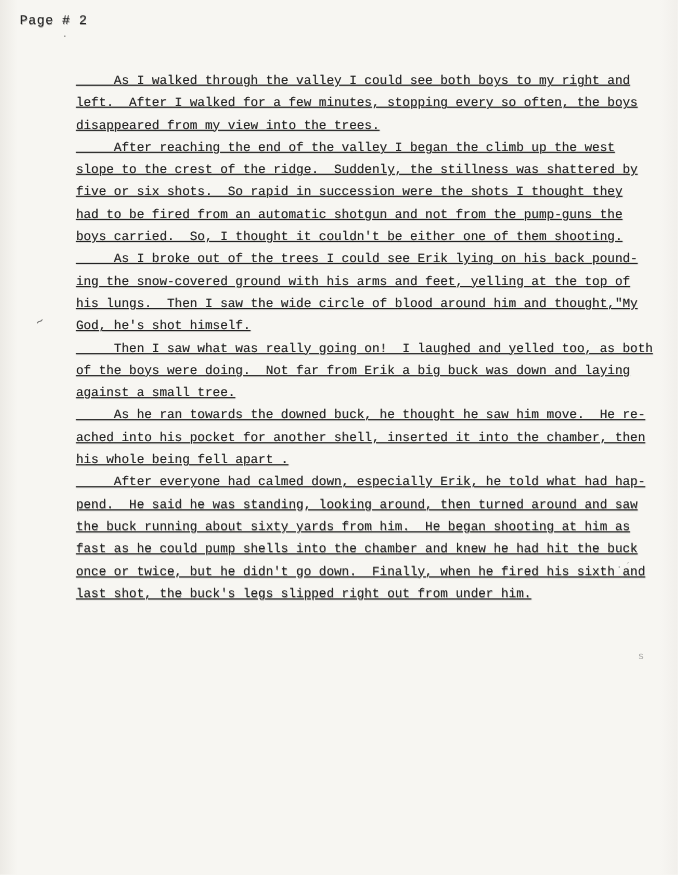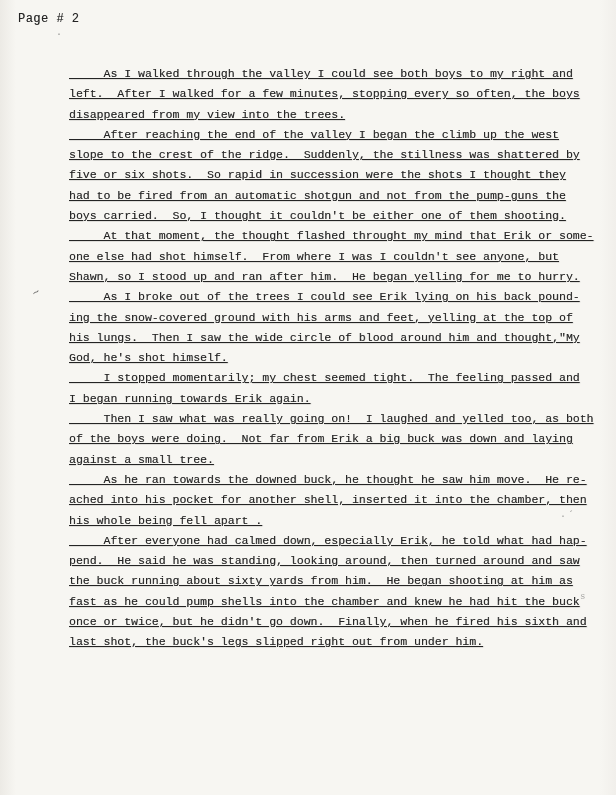--- a/index.html
+++ b/index.html
@@ -87,29 +87,24 @@
 
   <div class="body-text">
     <div class="para">     As I walked through the valley I could see both boys to my right and
 left.  After I walked for a few minutes, stopping every so often, the boys
 disappeared from my view into the trees.</div>
     <div class="para">     After reaching the end of the valley I began the climb up the west
 slope to the crest of the ridge.  Suddenly, the stillness was shattered by
 five or six shots.  So rapid in succession were the shots I thought they
 had to be fired from an automatic shotgun and not from the pump-guns the
 boys carried.  So, I thought it couldn't be either one of them shooting.</div>
-    <div class="para">     At that moment, the thought flashed throught my mind that Erik or some-
-one else had shot himself.  From where I was I couldn't see anyone, but
-Shawn, so I stood up and ran after him.  He began yelling for me to hurry.</div>
     <div class="para">     As I broke out of the trees I could see Erik lying on his back pound-
 ing the snow-covered ground with his arms and feet, yelling at the top of
 his lungs.  Then I saw the wide circle of blood around him and thought,"My
 God, he's shot himself.</div>
-    <div class="para">     I stopped momentarily; my chest seemed tight.  The feeling passed and
-I began running towards Erik again.</div>
     <div class="para">     Then I saw what was really going on!  I laughed and yelled too, as both
 of the boys were doing.  Not far from Erik a big buck was down and laying
 against a small tree.</div>
     <div class="para">     As he ran towards the downed buck, he thought he saw him move.  He re-
 ached into his pocket for another shell, inserted it into the chamber, then
 his whole being fell apart .</div>
     <div class="para">     After everyone had calmed down, especially Erik, he told what had hap-
 pend.  He said he was standing, looking around, then turned around and saw
 the buck running about sixty yards from him.  He began shooting at him as
 fast as he could pump shells into the chamber and knew he had hit the buck

